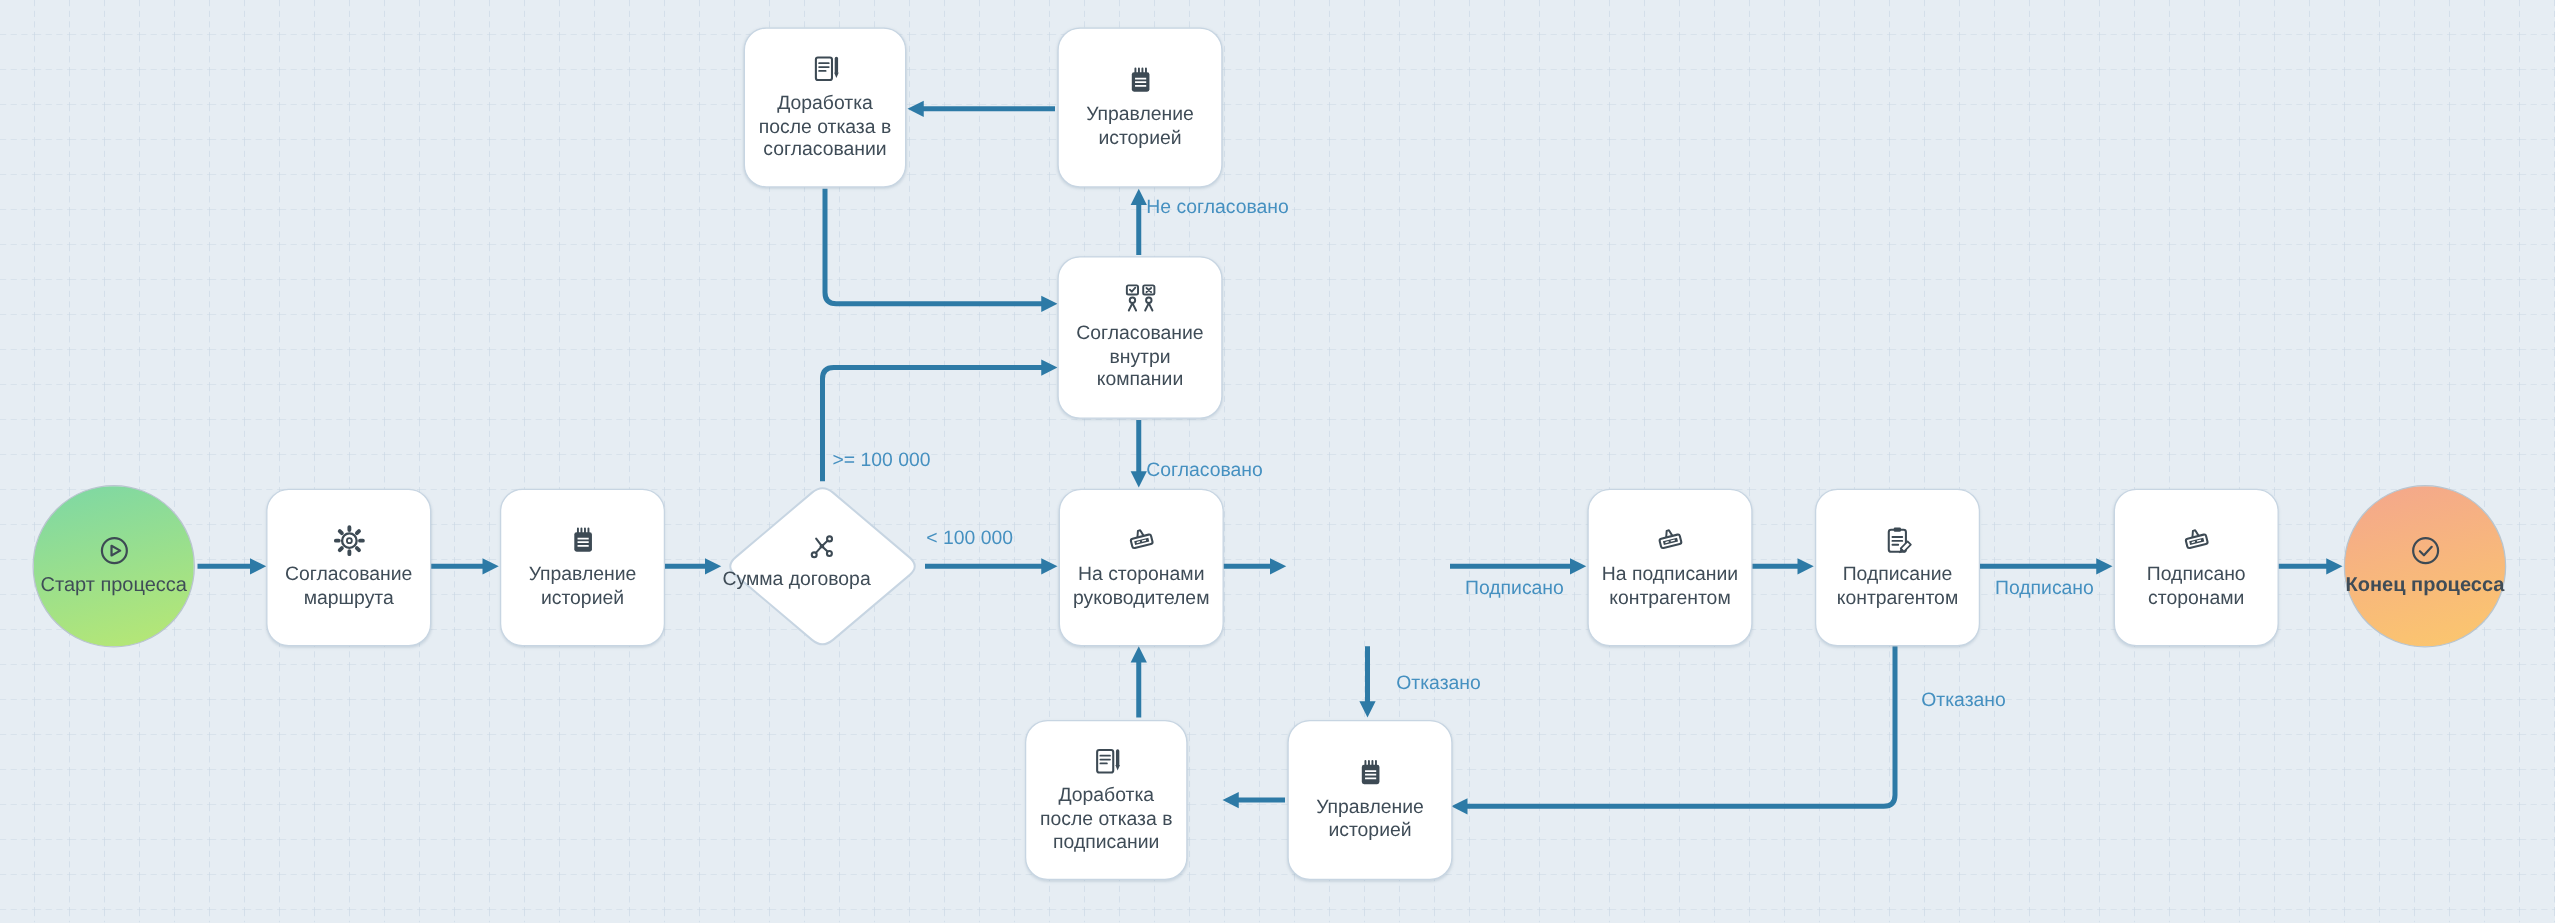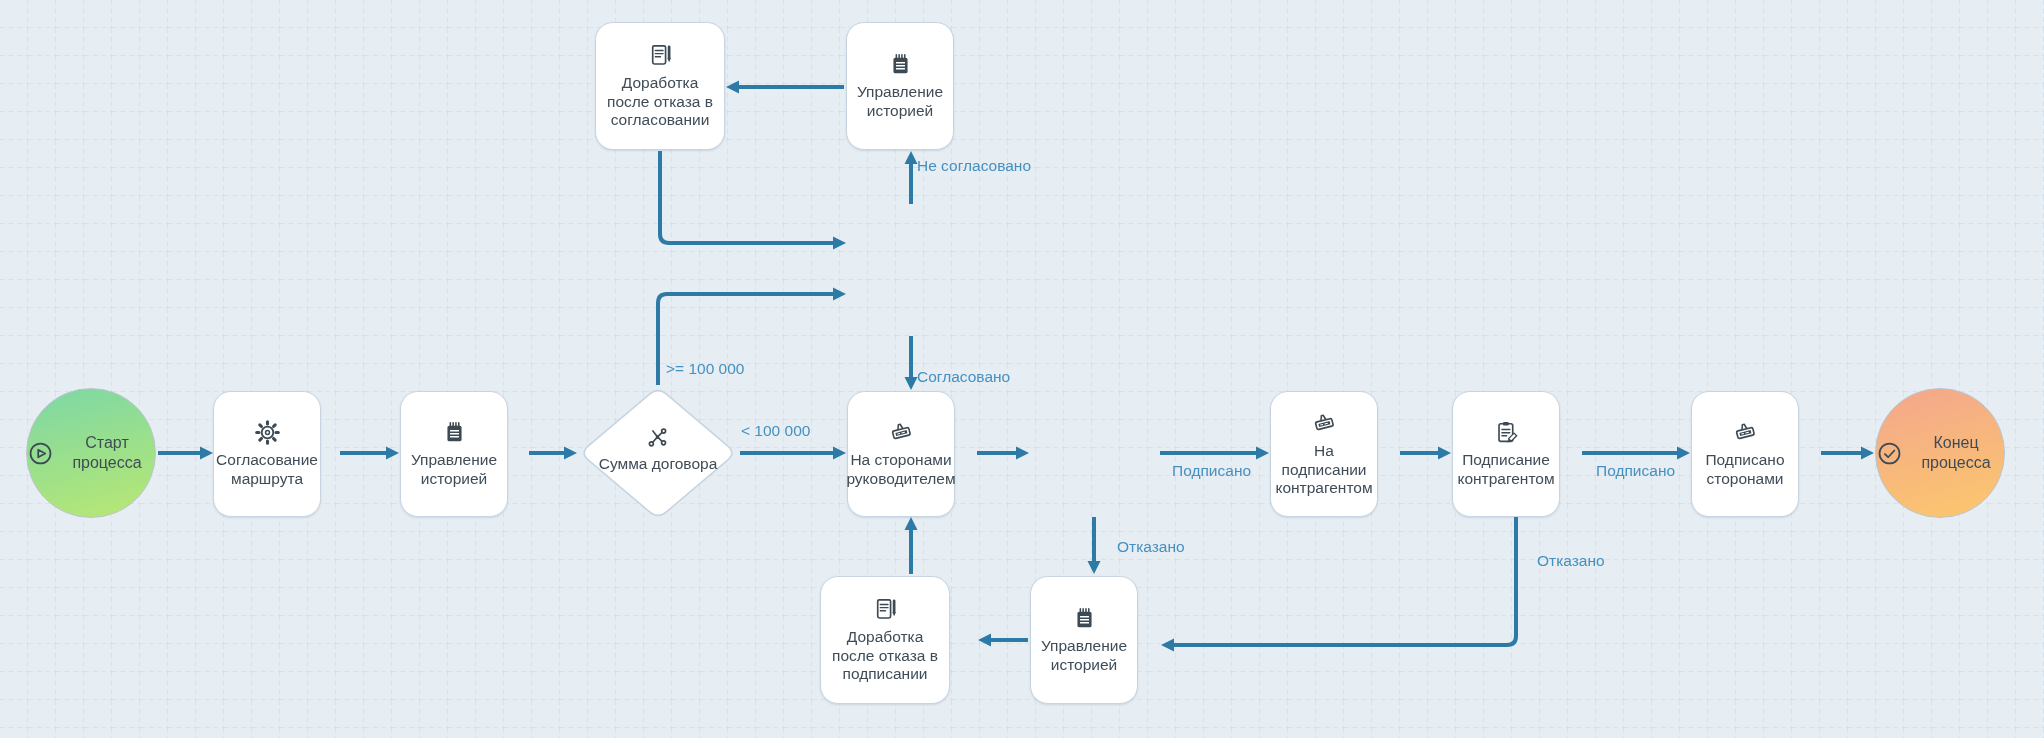--- a/index.html
+++ b/index.html
@@ -1,34 +1,34 @@
 <!DOCTYPE html>
 <html><head>
 <meta charset="utf-8">
 <style>
   html,body{margin:0;padding:0;background:#e6edf3;}
   .canvas{position:relative;width:2044px;height:738px;overflow:hidden;
           font-family:"Liberation Sans","DejaVu Sans",sans-serif;}
   .grid{position:absolute;left:0;top:0;z-index:0;}
   .edges{position:absolute;left:0;top:0;z-index:1;}
-  .node{position:absolute;z-index:2;width:108px;height:126px;background:#fff;
+  .node{position:absolute;z-index:2;width:132px;height:126px;background:#fff;
         border:1.5px solid #c7d5e2;border-radius:18px;box-sizing:border-box;
         display:flex;flex-direction:column;align-items:center;justify-content:center;
         gap:5px;text-align:center;color:#3f4c57;font-size:15.5px;line-height:1.22;
         box-shadow:0 1px 2px rgba(110,135,160,.22);padding:0 5px;}
   .circle{position:absolute;z-index:2;width:130px;height:130px;border-radius:50%;
-        display:flex;flex-direction:row;align-items:center;justify-content:center;
+        display:flex;flex-direction:column;align-items:center;justify-content:center;
         gap:5px;text-align:center;color:#3f4c57;font-size:16px;line-height:1.25;
         border:1px solid #b9c5cf;box-sizing:border-box;}
   .circle.start{background:linear-gradient(165deg,#7fd8a3 5%,#b6e775 95%);}
-  .circle.end{background:linear-gradient(165deg,#f4a88b 5%,#fbc66e 95%);}
+  .circle.end{background:linear-gradient(165deg,#f4a88b 5%,#fbc66e 95%);font-weight:bold;}
   .diamond{position:absolute;z-index:2;width:160px;height:136px;}
   .diamond .dshape{position:absolute;left:0;top:0;}
   .diamond .ic{position:absolute;left:66px;top:38px;}
-  .diamond .dlabel{position:absolute;left:0;top:70px;width:160px;text-align:center;
+  .diamond .dlabel{position:absolute;left:0;top:70px;width:160px;text-align:left;
         color:#3f4c57;font-size:15.5px;}
   .elabel{position:absolute;z-index:3;color:#4590c0;font-size:15.5px;white-space:nowrap;}
   .ic{display:inline-block;line-height:0;}
   .nl{display:block;}
 </style>
 </head>
 <body>
 
 <div class="canvas">
 
@@ -154,20 +154,38 @@
   <div class="node" style="left:846px;top:22px;height:128px">
     <span class="ic">
       <svg viewBox="0 0 26 26" width="27" height="27">
         <rect x="6.2" y="6.5" width="13.6" height="15" rx="1.8" fill="#3d4a54"></rect>
         <path d="M9,3.6 V8 M11.7,3.6 V8 M14.4,3.6 V8 M17.1,3.6 V8" stroke="#3d4a54" stroke-width="1.5" fill="none" stroke-linecap="round"></path>
         <path d="M8.7,11.4 H17.3 M8.7,14.2 H17.3 M8.7,17 H17.3" stroke="#ffffff" stroke-width="1.4" fill="none"></path>
       </svg></span>
     <span class="nl">Управление историей</span>
   </div>
 
+  <div class="node" style="left:846px;top:205px;height:130px">
+    <span class="ic">
+      <svg viewBox="0 0 26 26" width="27" height="27" fill="none" stroke="#3d4a54" stroke-linecap="round" stroke-linejoin="round">
+        <g stroke-width="1.5">
+          <rect x="2.4" y="2.2" width="8.6" height="7" rx="1.2"></rect>
+          <path d="M4.7,5.5 l1.5,1.6 l2.7,-3.1" stroke-width="1.4"></path>
+          <circle cx="6.7" cy="13.6" r="2.1"></circle>
+          <path d="M6.7,15.9 L3.9,21.6 M6.7,15.9 L9.5,21.6"></path>
+        </g>
+        <g stroke-width="1.5">
+          <rect x="15" y="2.2" width="8.6" height="7" rx="1.2"></rect>
+          <path d="M17.5,4.2 l3.6,3.2 M21.1,4.2 l-3.6,3.2" stroke-width="1.4"></path>
+          <circle cx="19.3" cy="13.6" r="2.1"></circle>
+          <path d="M19.3,15.9 L16.5,21.6 M19.3,15.9 L22.1,21.6"></path>
+        </g>
+      </svg></span>
+    <span class="nl">Согласование внутри компании</span>
+  </div>
 
   <div class="node" style="left:847px;top:391px">
     <span class="ic">
       <svg viewBox="0 0 26 26" width="27" height="27" fill="none" stroke="#3d4a54" stroke-linejoin="round">
         <g transform="rotate(-14 13 14)">
           <path d="M10.6,9.6 L12.1,5 h1.8 L15.4,9.6" stroke-width="1.5"></path>
           <rect x="5" y="9.8" width="16" height="7.4" rx="1.6" stroke-width="1.6"></rect>
           <rect x="7.4" y="12" width="11.2" height="3" fill="#3d4a54" stroke="none"></rect>
           <path d="M9,13.5 h2.6 M13.2,13.5 h3.2" stroke="#ffffff" stroke-width="1"></path>
         </g>

